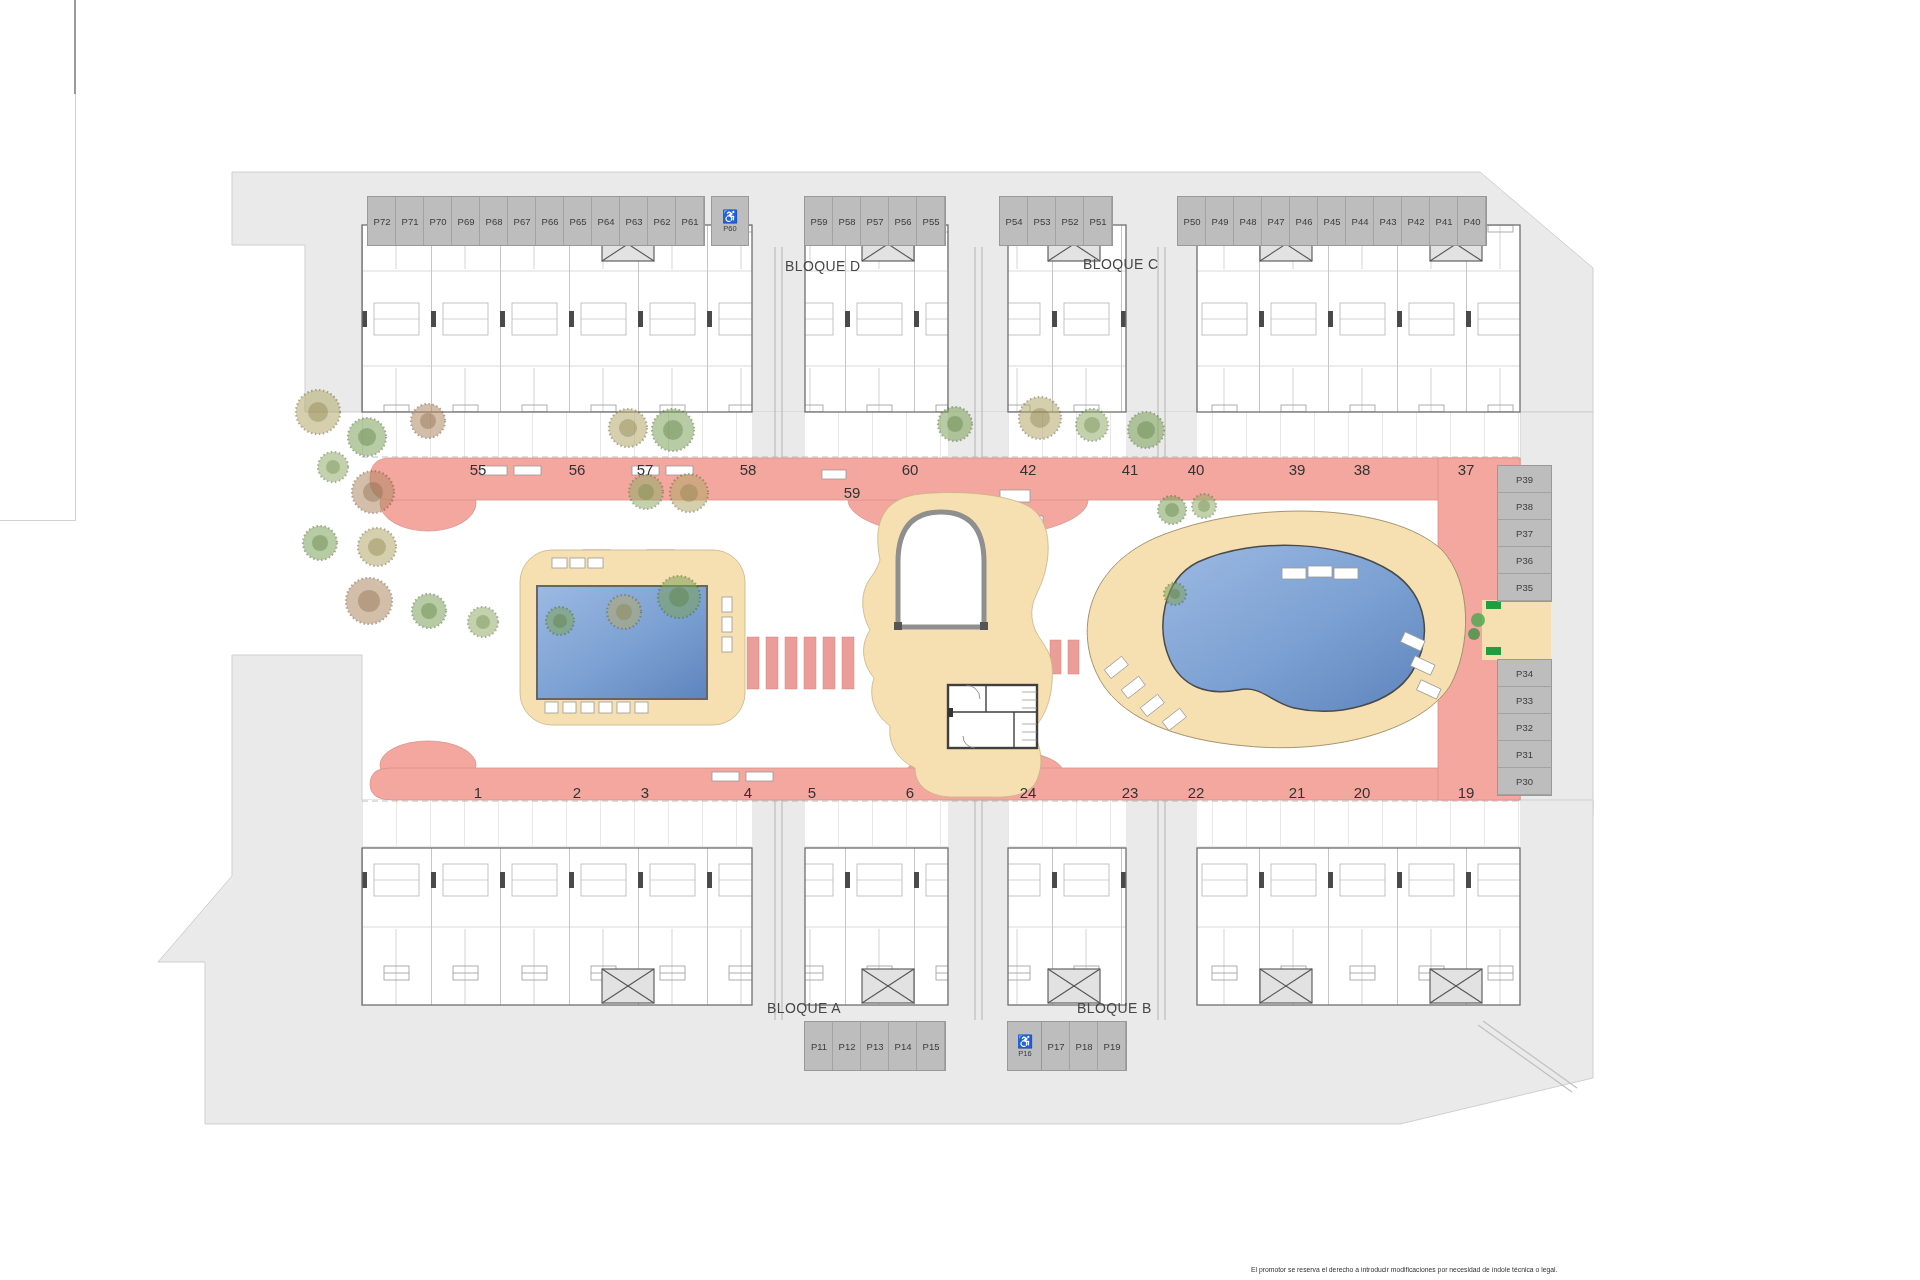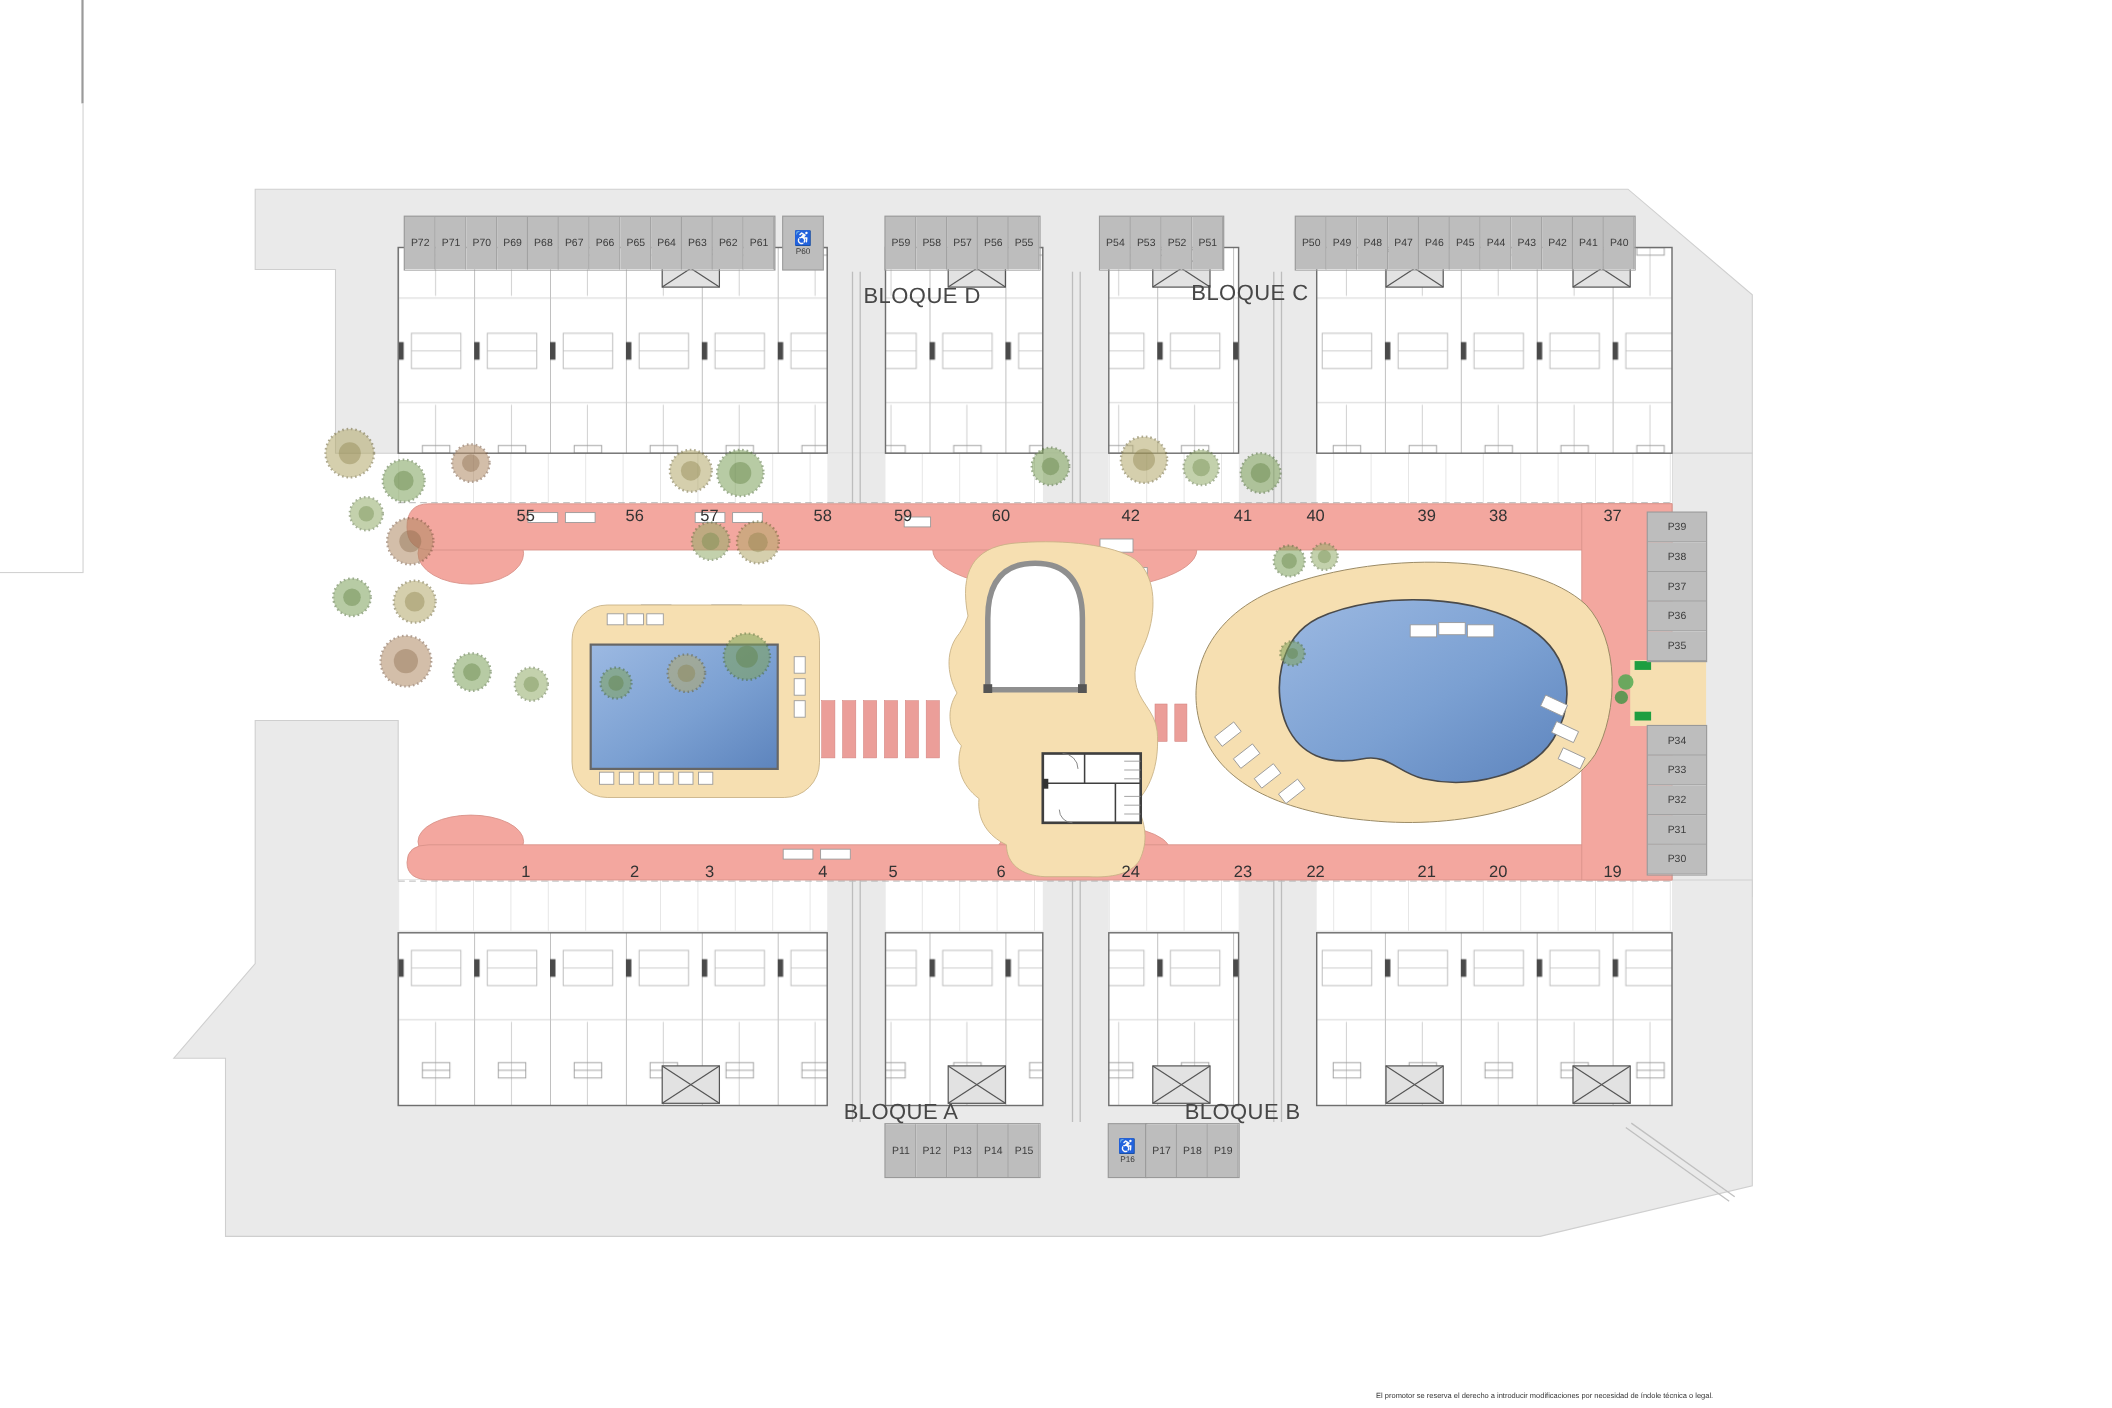--- a/index.html
+++ b/index.html
@@ -22,21 +22,21 @@
   .pacc{position:absolute;width:36px;height:48px;background:#bdbdbd;box-shadow:0 0 0 1px #999;
         display:flex;flex-direction:column;align-items:center;justify-content:center;
         color:#222;}
   .pacc .wheel{font-size:13px;line-height:13px;}
   .pacc .plbl{font-size:7.5px;color:#3c3c3c;margin-top:1px;}
 
   
   .unum-row{position:absolute;left:0;width:1920px;height:18px;}
   .unum-row .unum{position:absolute;transform:translateX(-50%);font-size:15px;color:#333;}
 
-  .blq{position:absolute;font-size:20px;color:#474747;letter-spacing:.4px;}
+  .blq{position:absolute;font-size:14px;color:#474747;letter-spacing:.4px;}
 
   .disclaimer{position:absolute;left:1251px;top:1266px;width:320px;font-size:6.8px;
               color:#333;white-space:nowrap;}
   .page-artifact{position:absolute;left:1883px;top:1230px;width:10px;height:17px;
                  background:#111;border-radius:0 9px 9px 0;}
 </style>
 </head>
 <body>
 
 <div class="canvas">
@@ -448,21 +448,21 @@
       <div class="pcell">P17</div>
       <div class="pcell">P18</div>
       <div class="pcell">P19</div>
     </div>
 
   <div class="unum-row" style="top:461px">
       <div class="unum" style="left: 478px;">55</div>
       <div class="unum" style="left: 577px;">56</div>
       <div class="unum" style="left: 645px;">57</div>
       <div class="unum" style="left: 748px;">58</div>
-      <div class="unum" style="left: 821px;">59</div>
+      <div class="unum" style="left: 852px; margin-top: 23px;">59</div>
       <div class="unum" style="left: 910px;">60</div>
     </div>
   <div class="unum-row" style="top:461px">
       <div class="unum" style="left: 1028px;">42</div>
       <div class="unum" style="left: 1130px;">41</div>
       <div class="unum" style="left: 1196px;">40</div>
       <div class="unum" style="left: 1297px;">39</div>
       <div class="unum" style="left: 1362px;">38</div>
       <div class="unum" style="left: 1466px;">37</div>
     </div>

